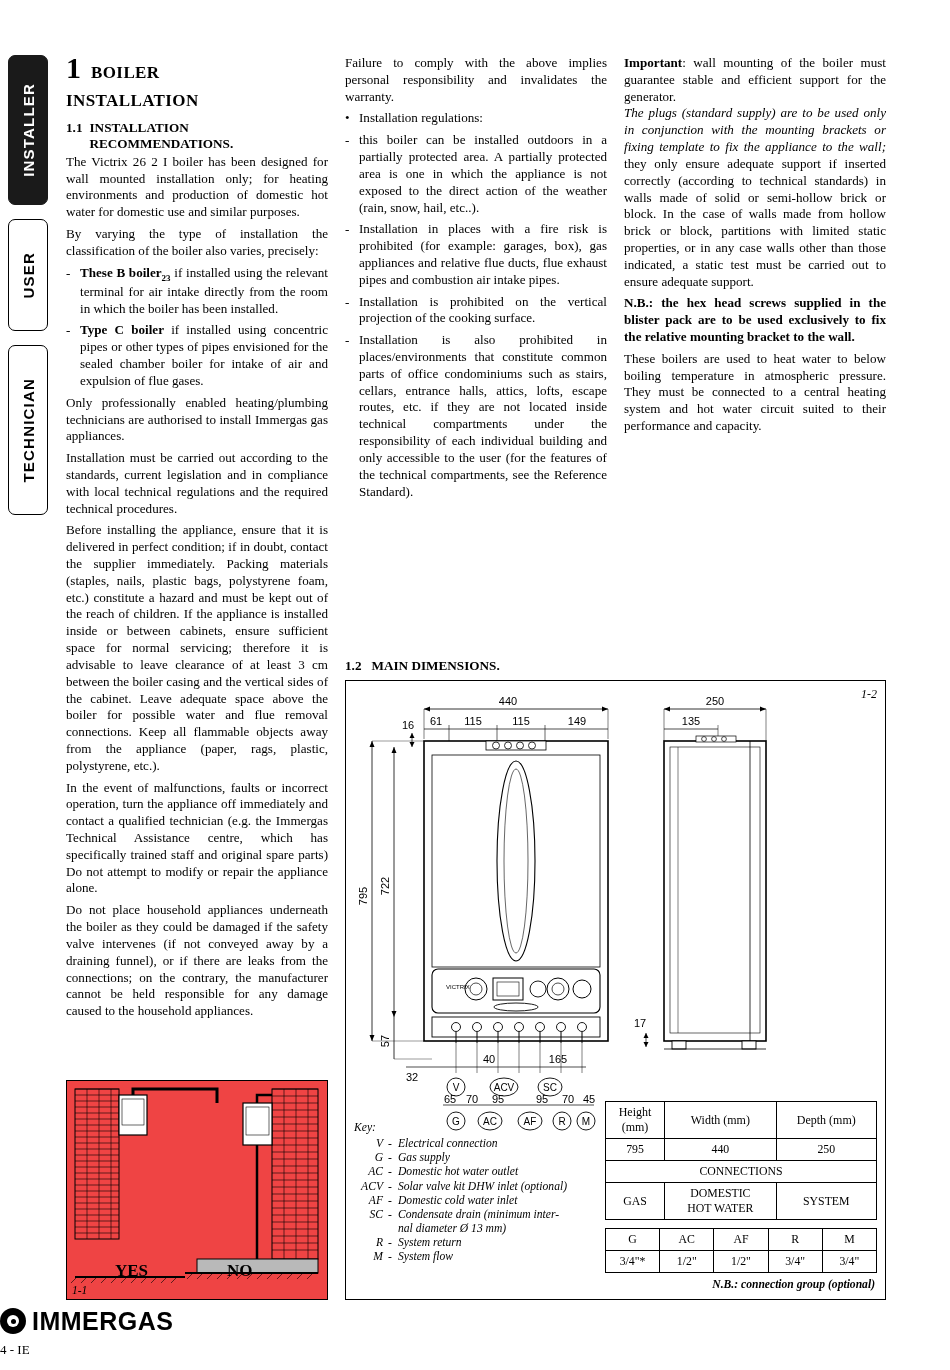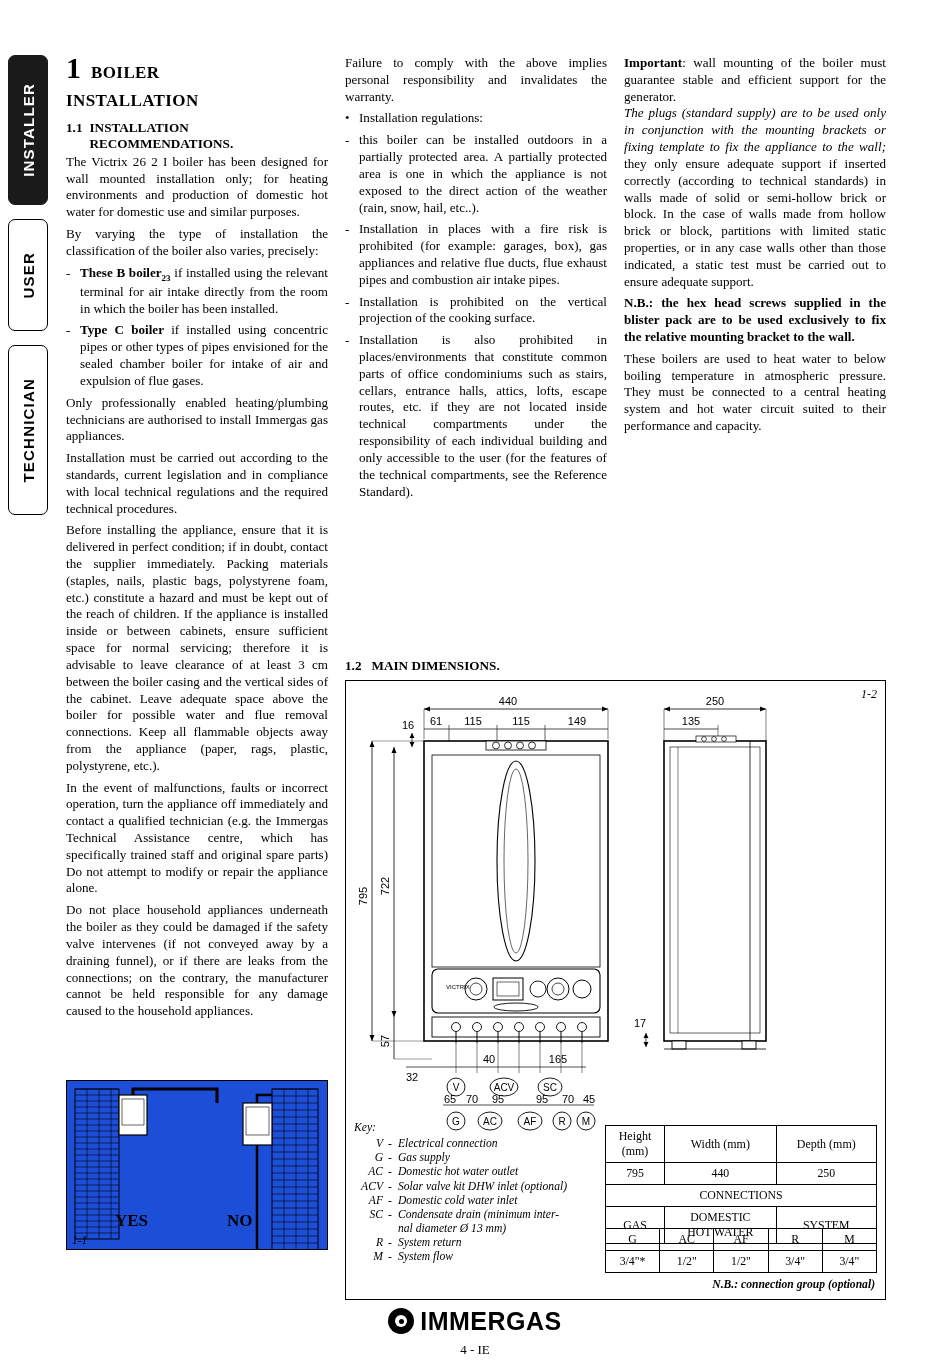--- a/index.html
+++ b/index.html
@@ -57,22 +57,22 @@
   .bullet .bdot { flex:0 0 8px; }
   .dash { display:flex; gap:6px; margin-top:5px; }
   .dash .bdash { flex:0 0 8px; }
   .dash .dtext, .bullet .btext { flex:1; text-align:justify; }
   b { font-weight:bold; }
   i { font-style:italic; }
   sub { font-size:9px; }
 
   
   .fig11 {
-    position:absolute; left:66px; top:1080px; width:262px; height:170px;
-    border:1.2px solid #000; background:#1d4ed8; overflow:hidden;text-decoration:underline;
+    position:absolute; left:66px; top:1080px; width:262px; height:220px;
+    border:1.2px solid #000; background:#ef4444; overflow:hidden;text-decoration:underline;
   }
   .fig11 .label { position:absolute; bottom:3px; left:5px; font-style:italic; font-size:11.5px; }
   .fig11 .yes { position:absolute; bottom:18px; left:48px; font-family:"Liberation Serif",serif; font-weight:bold; font-size:17px;}
   .fig11 .no { position:absolute; bottom:18px; left:160px; font-family:"Liberation Serif",serif; font-weight:bold; font-size:17px;}
 
   
   .sec12 { position:absolute; left:345px; top:658px; font-weight:bold; font-size:13.2px; }
   .sec12 .n { margin-right:10px;text-align:center; }
 
   .figbox {
@@ -83,30 +83,30 @@
 
   
   .keybox { position:absolute; left:8px; top:440px; width:245px; font-size:11.6px; line-height:1.22; }
   .keybox .kt { font-style:italic; font-weight:normal; margin-bottom:2px; }
   .keyrow { display:flex; }
   .keyrow .kc { width:34px; text-align:right; font-style:italic; padding-right:5px; }
   .keyrow .kd { width:10px; }
   .keyrow .kx { flex:1; font-style:italic; }
 
   
-  .dimtable { position:absolute; right:8px; top:444px; width:272px; border-collapse:collapse; font-size:11.8px; }
+  .dimtable { position:absolute; right:8px; top:420px; width:272px; border-collapse:collapse; font-size:11.8px; }
   .dimtable td, .dimtable th { border:1px solid #000; text-align:center; padding:3px 2px; font-weight:normal; }
   .dimtable .hdr { font-size:12px; }
   .nb-note { position:absolute; right:10px; bottom:8px; font-style:italic; font-weight:bold; font-size:11.6px; }
 
   
   .draw { position:absolute; left:0; top:0; width:541px; height:620px; }
 
   
-  .footer { position:absolute; left:0; right:0; bottom:12px; text-align:center; }
+  .footer { position:absolute; left:0; right:0; bottom:12px; }
   .brand { display:inline-flex; align-items:center; gap:6px; font-family:"Liberation Sans", sans-serif; font-weight:bold; font-size:25px; letter-spacing:0.5px; }
   .brand .mark {
     width:26px; height:26px; border-radius:50%; background:#000;
     display:inline-block; position:relative;
   }
   .brand .mark:after{
     content:""; position:absolute; left:7px; top:7px; width:12px; height:12px;
     border-radius:50%; background:#fff;
   }
   .brand .mark:before{

